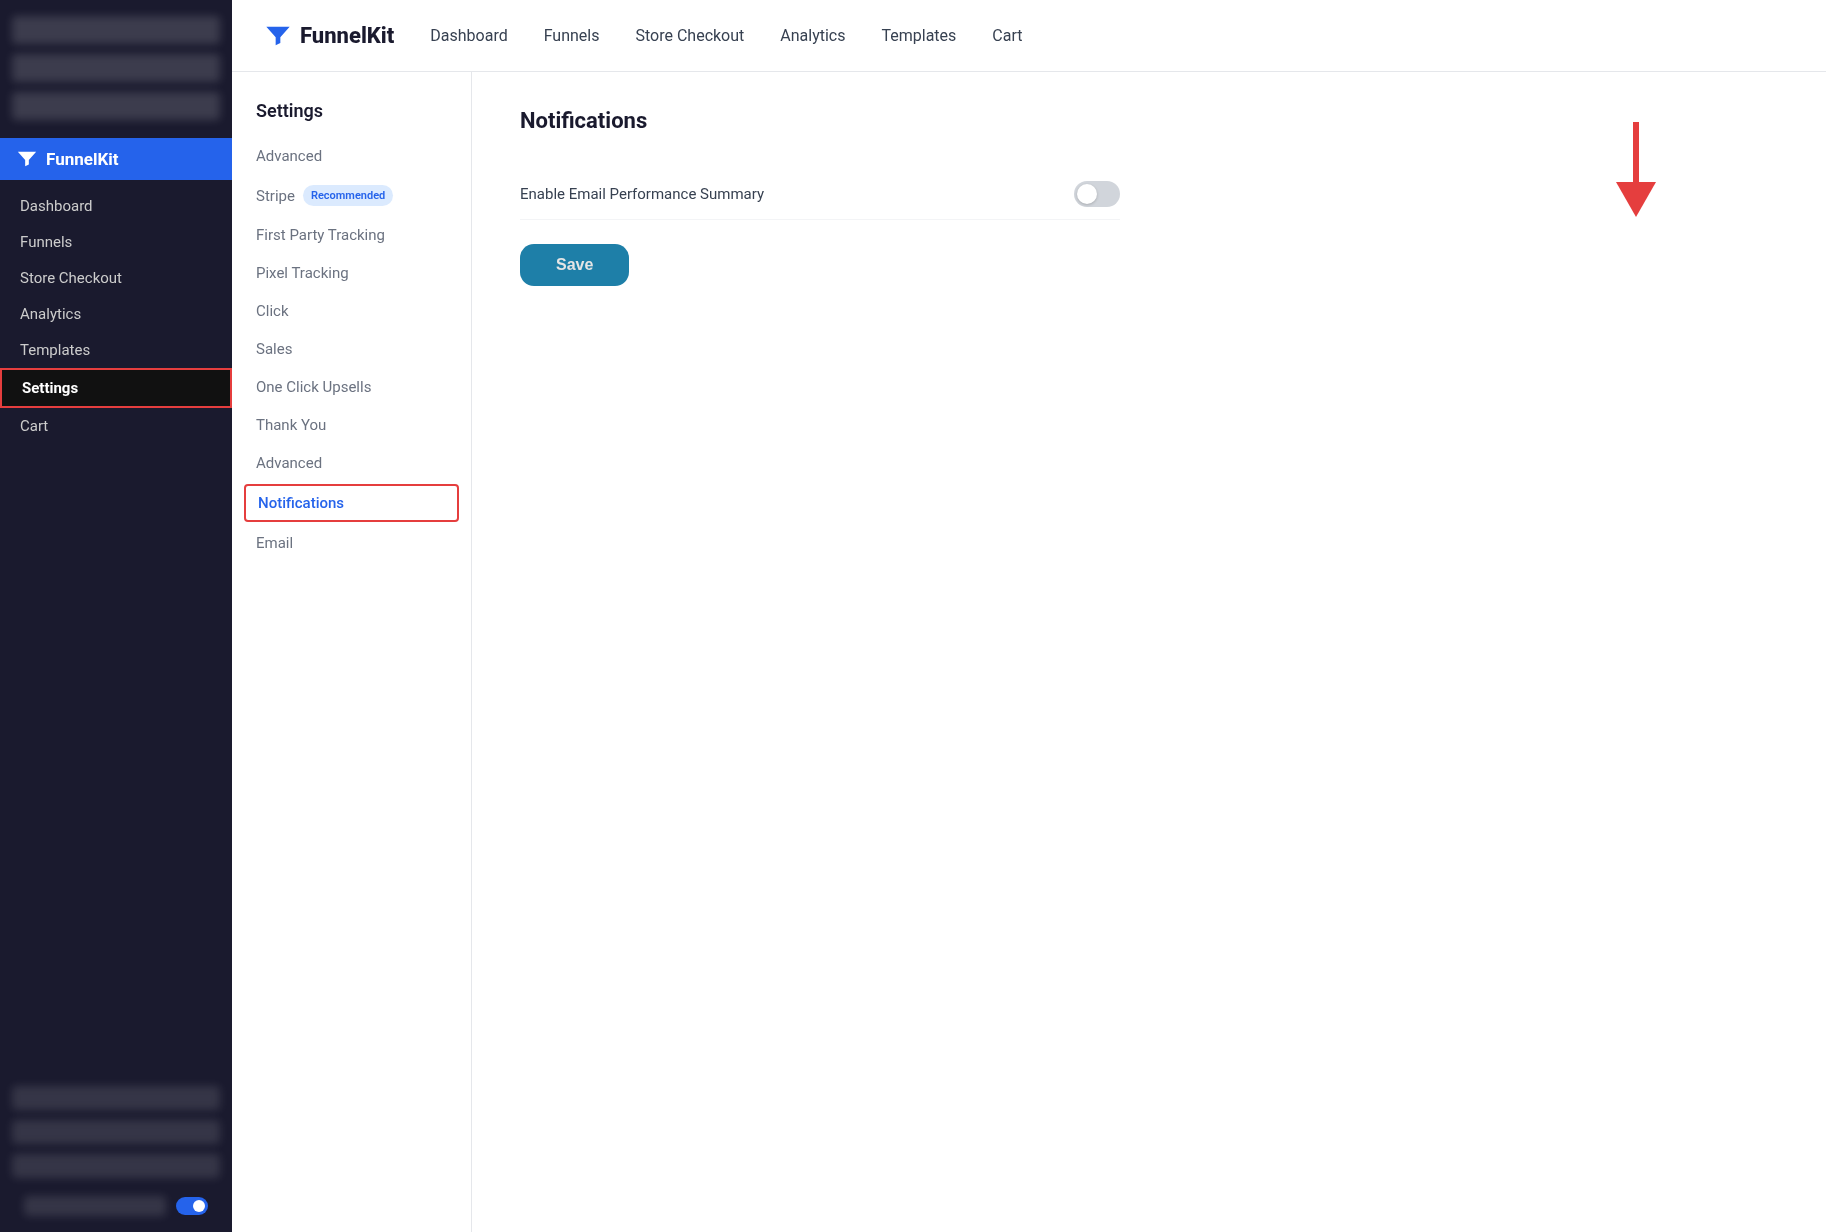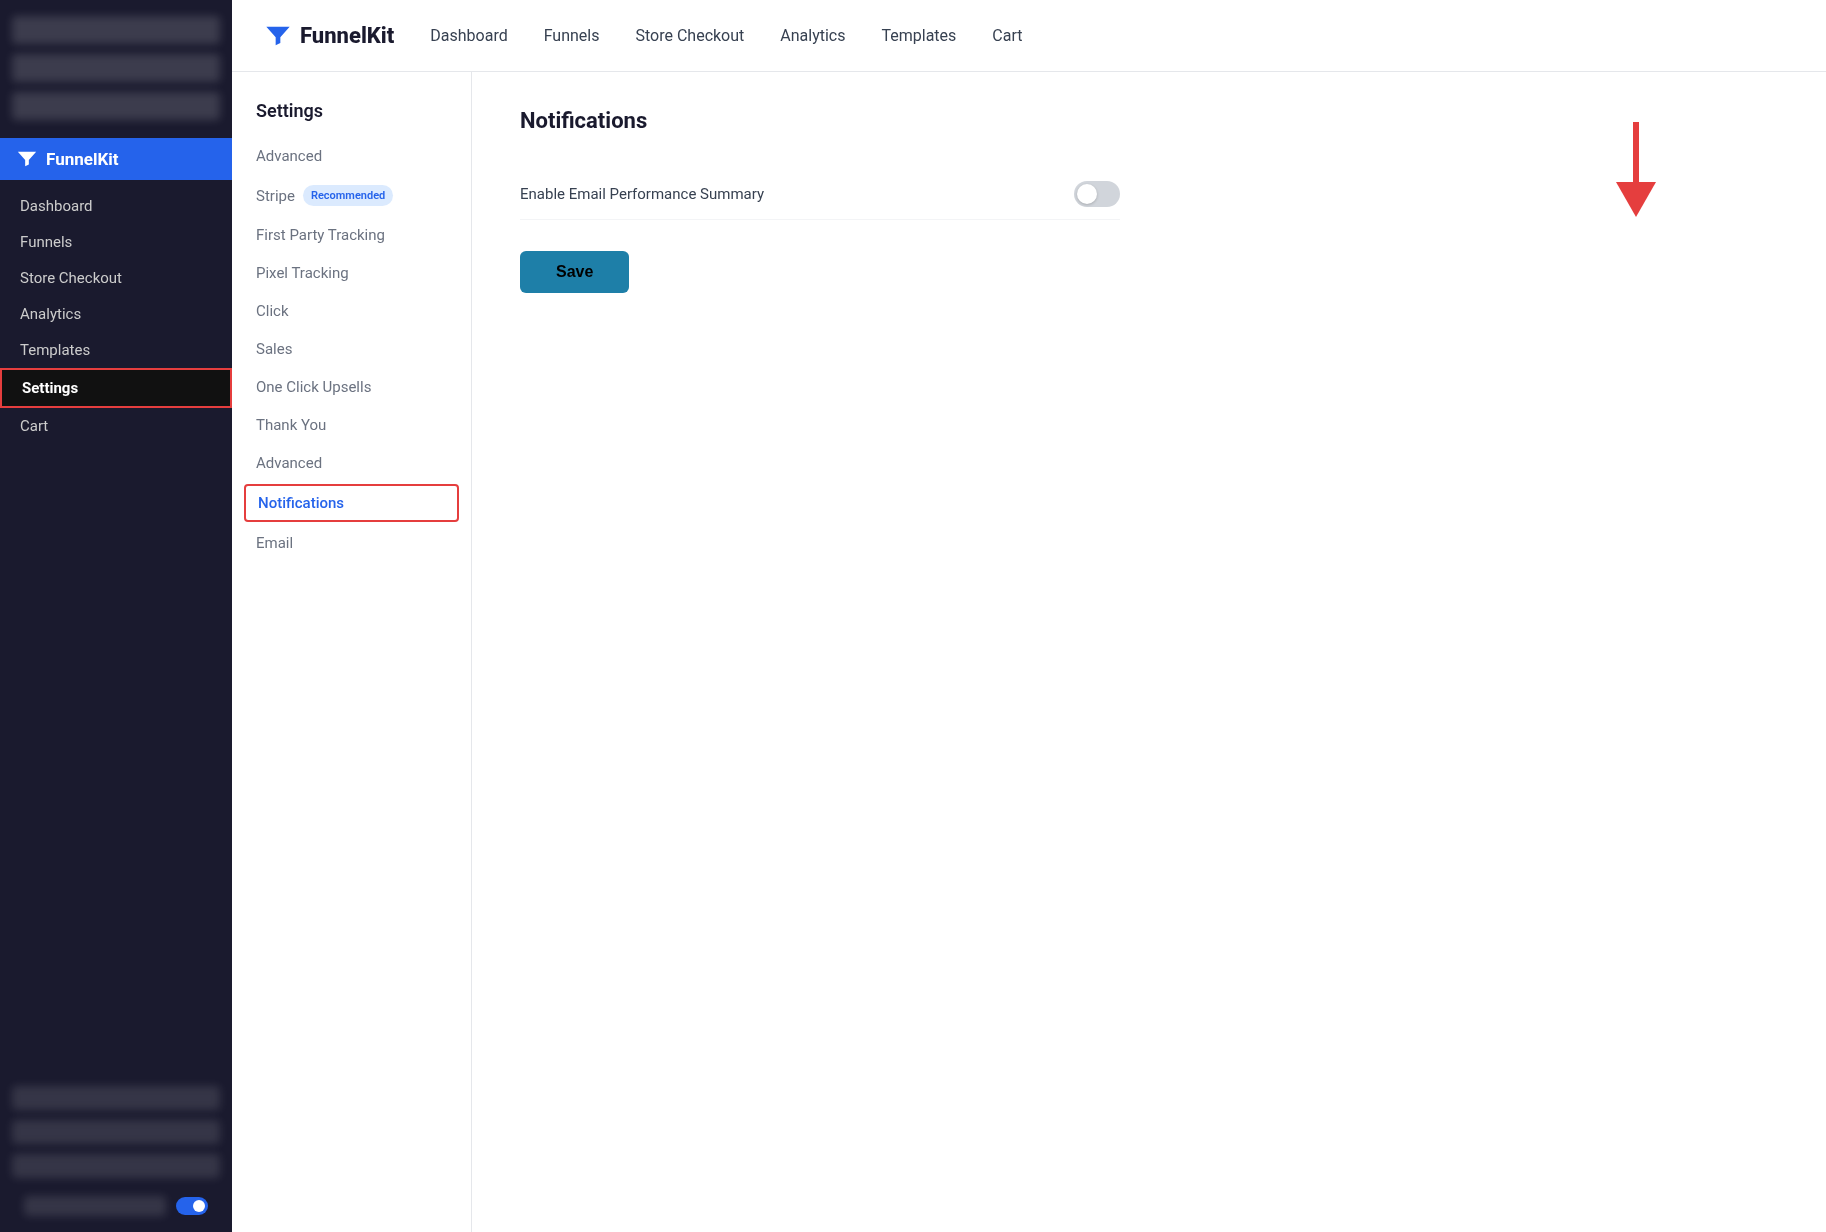--- a/index.html
+++ b/index.html
@@ -224,27 +224,27 @@
       width: 20px;
       height: 20px;
       background: #fff;
       border-radius: 50%;
       box-shadow: 0 1px 3px rgba(0,0,0,0.2);
     }
 
     
     .save-btn {
       display: inline-block;
-      margin-top: 31px;
+      margin-top: 24px;
       background: #1e7fa8;
-      color: #000000;
+      color: #e5e5e5;
       font-size: 16px;
       font-weight: 600;
       padding: 12px 36px;
-      border-radius: 6px;
+      border-radius: 14px;
       cursor: pointer;
       border: none;
     }
 
     
     .red-arrow {
       position: absolute;
       top: 50px;
       right: 160px;
     }

